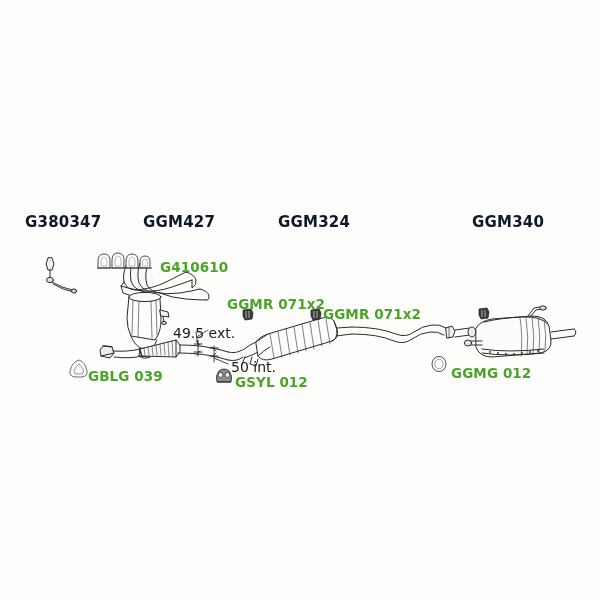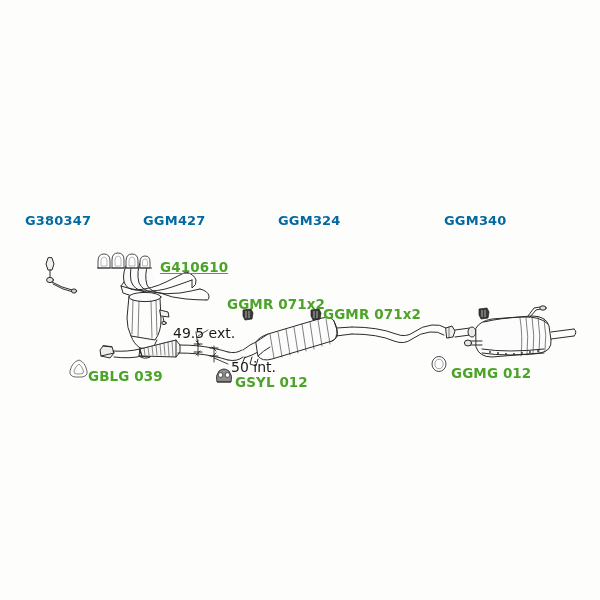--- a/index.html
+++ b/index.html
@@ -19,23 +19,23 @@
   #diagram-svg {
     position: absolute;
     left: 0;
     top: 0;
     width: 600px;
     height: 600px;
   }
   .hdr {
     position: absolute;
     font-family: "DejaVu Sans", "Liberation Sans", sans-serif;
-    font-size: 13px;
+    font-size: 15px;
     font-weight: bold;
-    color: #0369a1;
+    color: #0f172a;
     white-space: nowrap;
     letter-spacing: 0.2px;
   }
   .plabel {
     position: absolute;
     font-family: "DejaVu Sans", "Liberation Sans", sans-serif;
     font-size: 13.5px;
     font-weight: bold;
     color: #4ca32a;
     white-space: nowrap;
@@ -294,23 +294,23 @@
   </svg>
 
   <svg class="ico" style="left:430px; top:355px; width:18px; height:18px;" viewBox="0 0 18 18" xmlns="http://www.w3.org/2000/svg">
     <ellipse cx="9" cy="9" rx="7" ry="7.5" fill="#ffffff" stroke="#4a4a4a" stroke-width="1"></ellipse>
     <ellipse cx="9" cy="9" rx="4.2" ry="4.8" fill="#fdfdfd" stroke="#7a7a7a" stroke-width="0.7"></ellipse>
   </svg>
 
   <div class="hdr" style="left:25px;  top:213px;">G380347</div>
   <div class="hdr" style="left:143px; top:213px;">GGM427</div>
   <div class="hdr" style="left:278px; top:213px;text-align:right;">GGM324</div>
-  <div class="hdr" style="left:444px; top:213px;">GGM340</div>
-
-  <div class="plabel" style="left:160px; top:259px;text-decoration:underline;">G410610</div>
+  <div class="hdr" style="left:472px; top:213px;">GGM340</div>
+
+  <div class="plabel" style="left:160px; top:259px;">G410610</div>
   <div class="plabel" style="left:227px; top:296px;">GGMR 071x2</div>
   <div class="plabel" style="left:323px; top:306px;">GGMR 071x2</div>
   <div class="plabel" style="left:88px;  top:368px;">GBLG 039</div>
   <div class="plabel" style="left:235px; top:374px;">GSYL 012</div>
   <div class="plabel" style="left:451px; top:365px;">GGMG 012</div>
 
   <div class="dim" style="left:173px; top:325px;">49.5 ext.</div>
   <div class="dim" style="left:231px; top:359px;">50 int.</div>
 
 </div>

